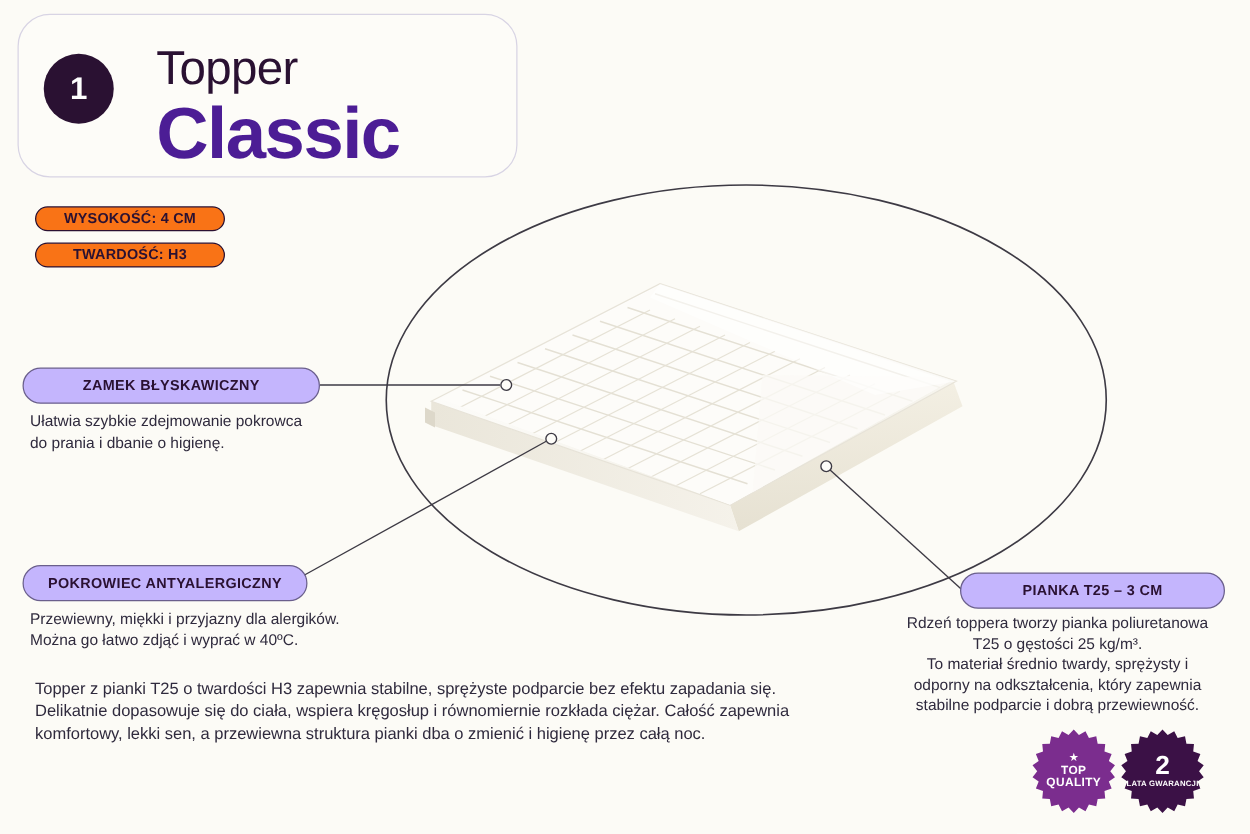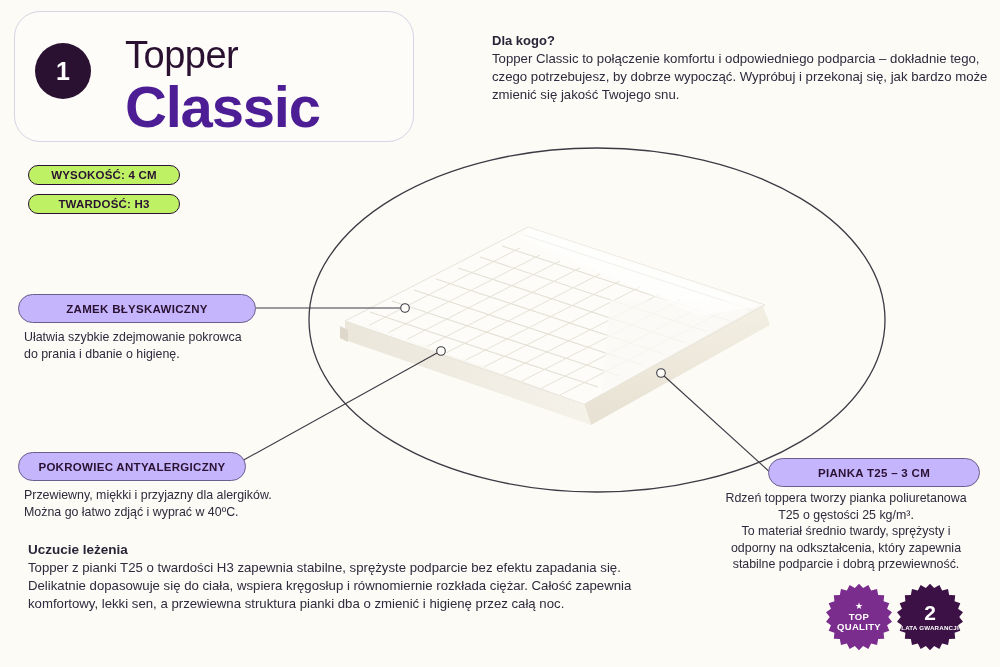--- a/index.html
+++ b/index.html
@@ -43,21 +43,21 @@
     font-size: 58px; font-weight: bold;
     color: #4c1d95; letter-spacing: -1.2px;
   }
 
   
   .spec-pill {
     position: absolute;
     height: 20px;
     border: 1.3px solid #2a1132;
     border-radius: 14px;
-    background: #bef264;
+    background: #f97316;
     color: #2a1132;
     font-size: 11.5px; font-weight: bold;
     display: flex; align-items: center; justify-content: center;
     letter-spacing: 0.2px;
     white-space: nowrap;
   }
   #spec-height { left: 28px; top: 165px; width: 152px; }
   #spec-firmness { left: 28px; top: 194px; width: 152px; }
 
   
@@ -217,42 +217,37 @@
 
   <div id="title-card">
     <div id="badge-number">1</div>
     <div id="title-word-1">Topper</div>
     <div id="title-word-2">Classic</div>
   </div>
 
   <div class="spec-pill" id="spec-height">WYSOKOŚĆ: 4 CM</div>
   <div class="spec-pill" id="spec-firmness">TWARDOŚĆ: H3</div>
 
-  <div id="block-forwhom">
-    <div id="forwhom-title">Dla kogo?</div>
-    <div id="forwhom-body">Topper Classic to połączenie komfortu i odpowiedniego podparcia – dokładnie tego, czego potrzebujesz, by dobrze wypocząć. Wypróbuj i przekonaj się, jak bardzo może zmienić się jakość Twojego snu.</div>
-  </div>
 
   <div class="label-pill" id="pill-zipper">ZAMEK BŁYSKAWICZNY</div>
   <div class="pill-desc" id="desc-zipper">Ułatwia szybkie zdejmowanie pokrowca
 do prania i dbanie o higienę.</div>
 
   <div class="label-pill" id="pill-cover">POKROWIEC ANTYALERGICZNY</div>
   <div class="pill-desc" id="desc-cover">Przewiewny, miękki i przyjazny dla alergików.
 Można go łatwo zdjąć i wyprać w 40ºC.</div>
 
   <div class="label-pill" id="pill-foam">PIANKA T25 – 3 CM</div>
   <div class="pill-desc" id="desc-foam">Rdzeń toppera tworzy pianka poliuretanowa
 T25 o gęstości 25 kg/m³.
 To materiał średnio twardy, sprężysty i
 odporny na odkształcenia, który zapewnia
 stabilne podparcie i dobrą przewiewność.</div>
 
   <div id="block-feeling">
-    <div id="feeling-title">Uczucie leżenia</div>
     <div id="feeling-body">Topper z pianki T25 o twardości H3 zapewnia stabilne, sprężyste podparcie bez efektu zapadania się. Delikatnie dopasowuje się do ciała, wspiera kręgosłup i równomiernie rozkłada ciężar. Całość zapewnia komfortowy, lekki sen, a przewiewna struktura pianki dba o zmienić i higienę przez całą noc.</div>
   </div>
 
   <div class="seal-wrap" id="seal-quality">
     <svg viewBox="0 0 100 100" width="68" height="68">
       <polygon id="starburst-a" points="50.00,1.00 56.12,7.44 63.80,2.98 67.86,10.89 76.49,8.78 78.16,17.50 87.03,17.91 86.17,26.75 94.57,29.64 91.26,37.89 98.50,43.03 93.00,50.00 98.50,56.97 91.26,62.11 94.57,70.36 86.17,73.25 87.03,82.09 78.16,82.50 76.49,91.22 67.86,89.11 63.80,97.02 56.12,92.56 50.00,99.00 43.88,92.56 36.20,97.02 32.14,89.11 23.51,91.22 21.84,82.50 12.97,82.09 13.83,73.25 5.43,70.36 8.74,62.11 1.50,56.97 7.00,50.00 1.50,43.03 8.74,37.89 5.43,29.64 13.83,26.75 12.97,17.91 21.84,17.50 23.51,8.78 32.14,10.89 36.20,2.98 43.88,7.44" fill="#7b2d8e"></polygon>
     </svg>
     <div class="seal-text">
       <div class="seal-star">★</div>
       <div class="seal-l1">TOP</div>

